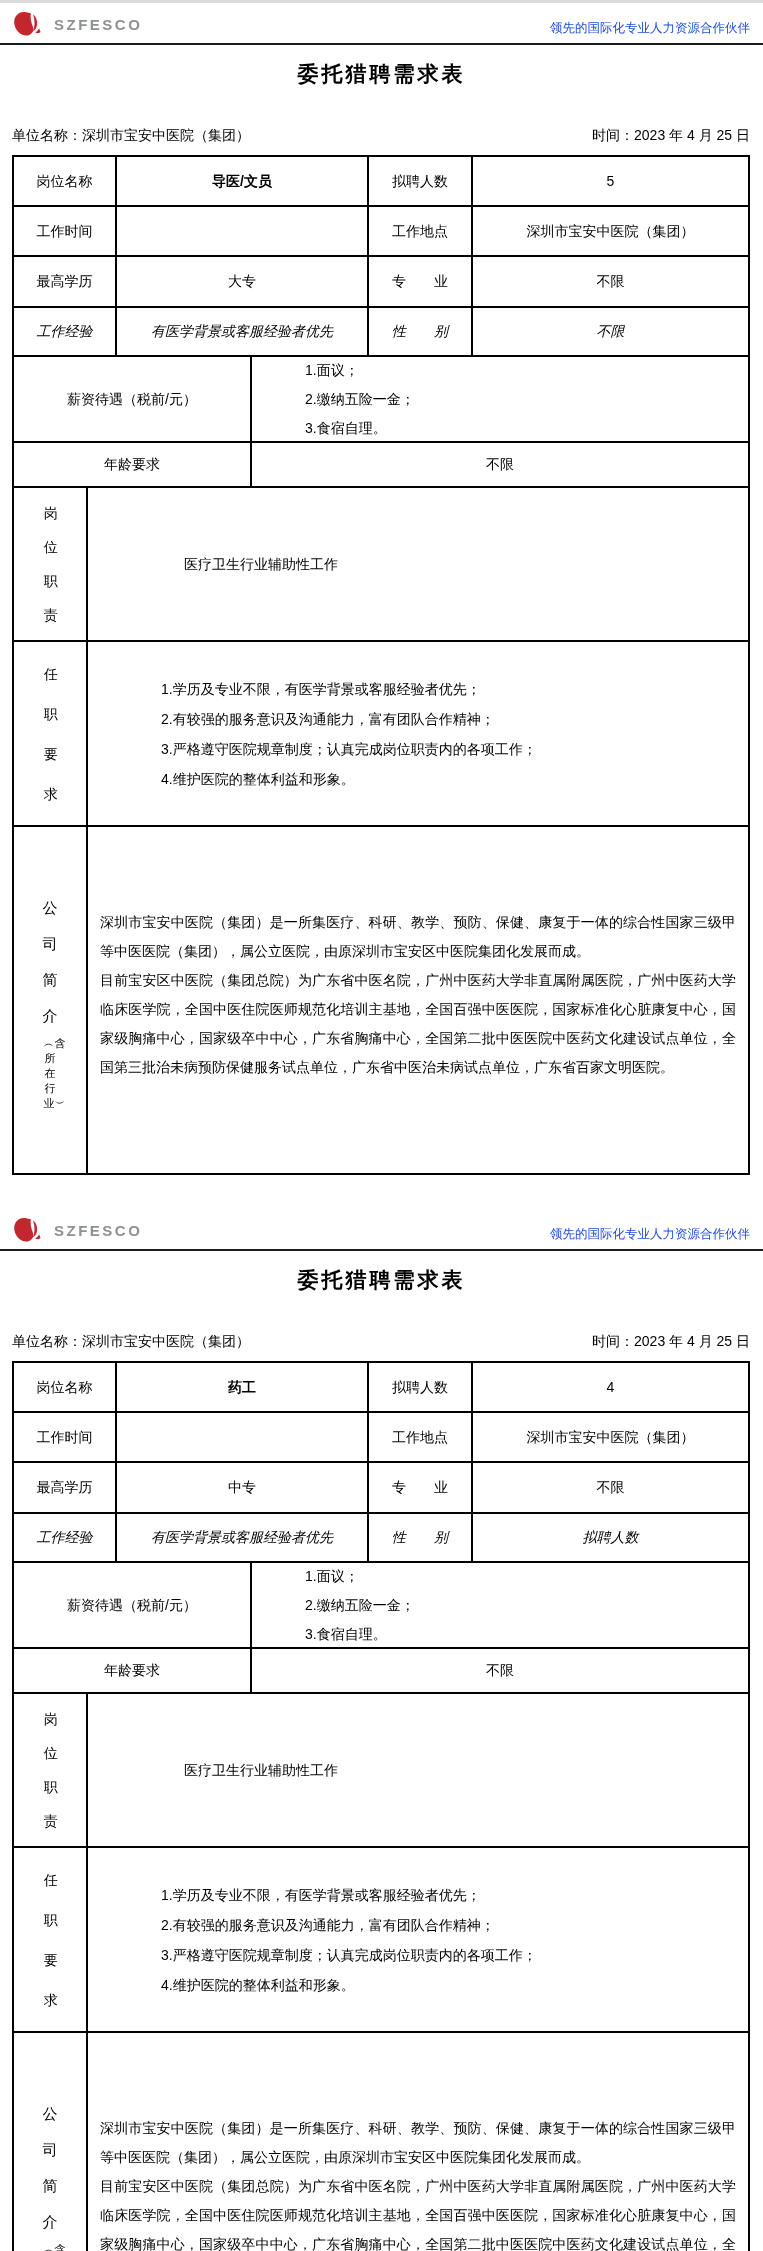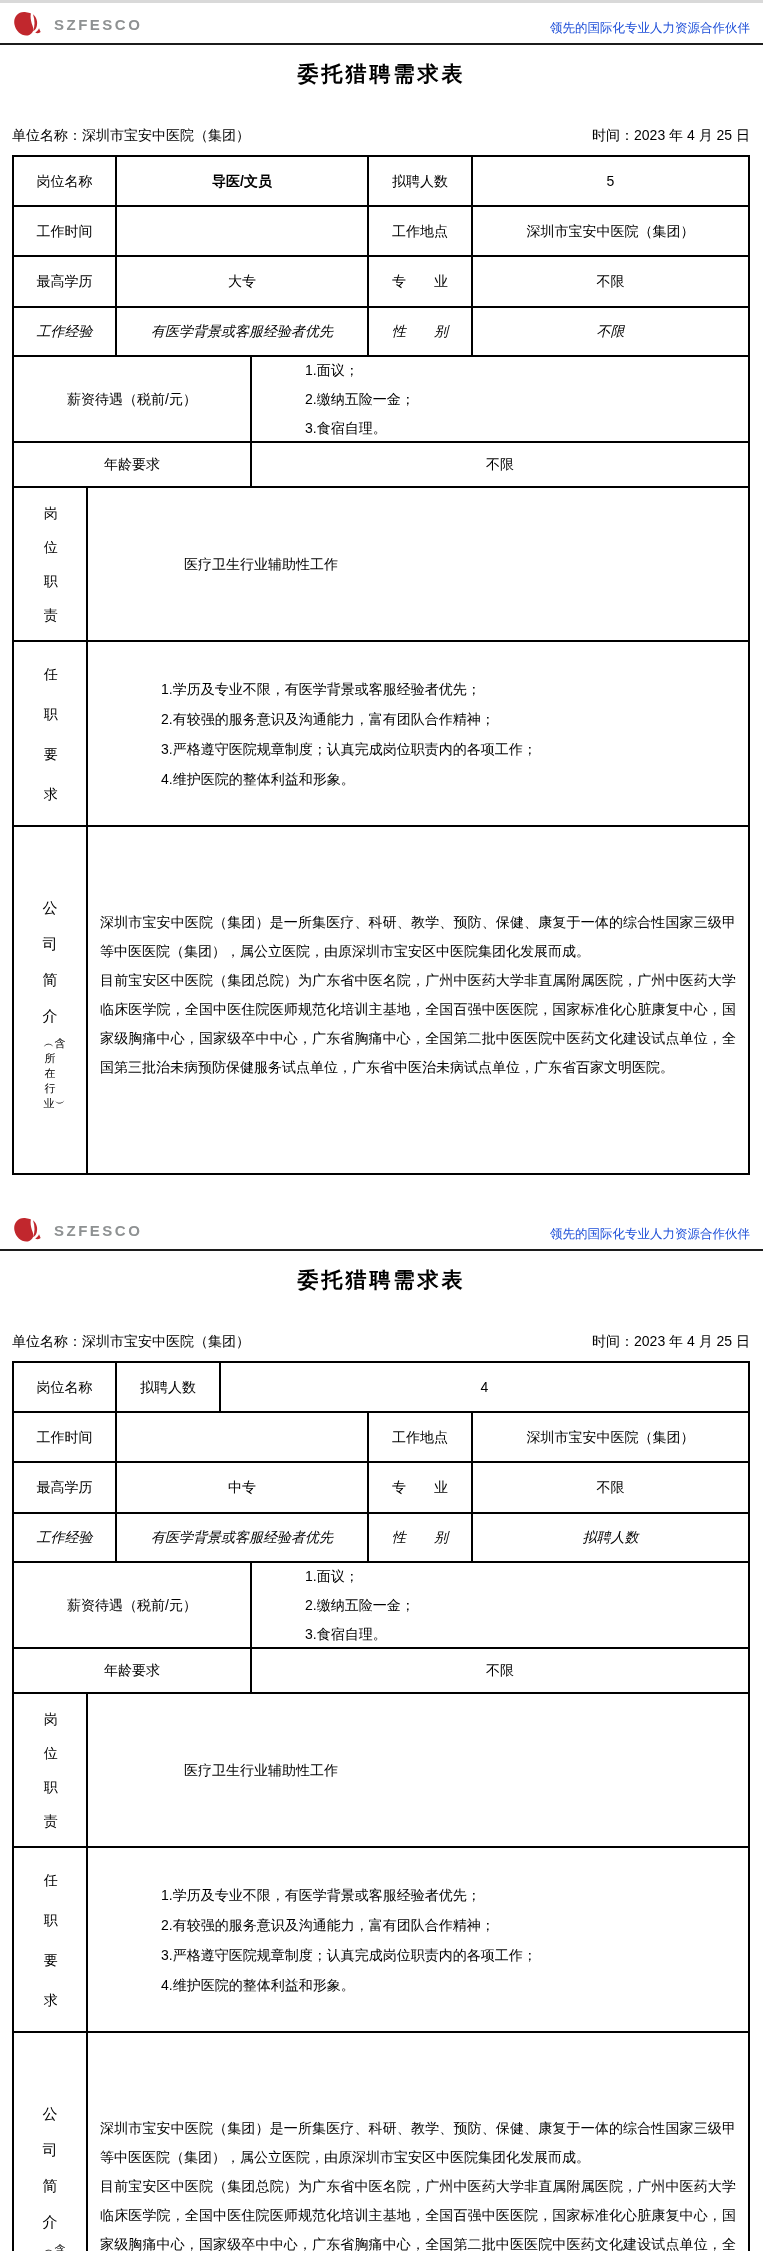--- a/index.html
+++ b/index.html
@@ -181,20 +181,21 @@
   <div class="title">委托猎聘需求表</div>
 
   <div class="meta">
     <div class="meta-left"><span>单位名称：</span><span>深圳市宝安中医院（集团）</span></div>
     <div class="meta-right"><span>时间：</span><span>2023 年 4 月 25 日</span></div>
   </div>
 
   <div class="tbl">
     <div class="trow h50">
       <div class="cell w-l1">岗位名称</div>
+      <div class="cell w-v1 bold">药工</div>
       <div class="cell w-l2">拟聘人数</div>
       <div class="cell fill">4</div>
     </div>
     <div class="trow h50">
       <div class="cell w-l1">工作时间</div>
       <div class="cell w-v1"></div>
       <div class="cell w-l2">工作地点</div>
       <div class="cell fill">深圳市宝安中医院（集团）</div>
     </div>
     <div class="trow h51">

